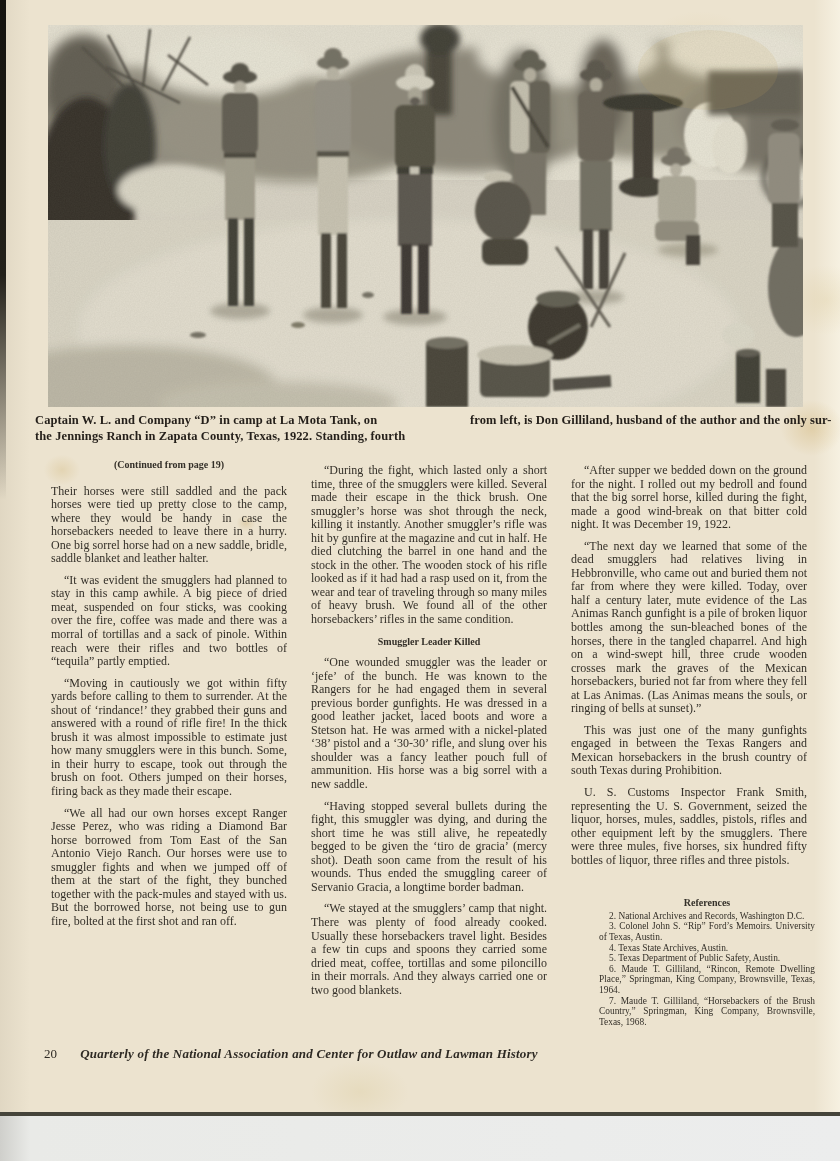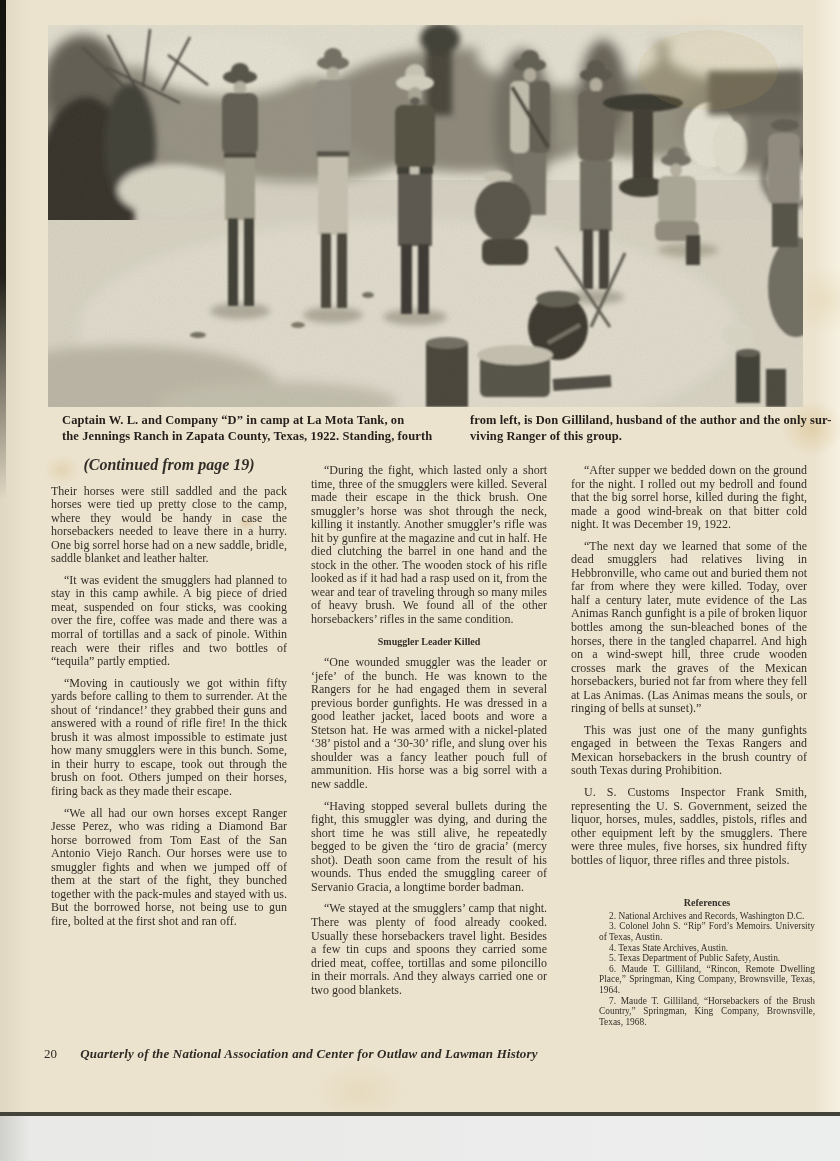--- a/index.html
+++ b/index.html
@@ -25,21 +25,21 @@
   .photo{position:absolute;left:48px;top:25px;width:755px;height:382px;background:#d7d3c6;overflow:hidden;}
 
   .caption{position:absolute;top:413px;left:0;width:840px;color:#241f1a;}
   .cap-col{position:absolute;top:0;font-weight:700;font-size:12.5px;line-height:15.5px;letter-spacing:0.1px;}
   .cap-line{white-space:nowrap;}
 
   .col{position:absolute;top:456px;width:252px;height:600px;overflow:hidden;
        font-size:12px;line-height:13.55px;color:#332f28;text-align:justify;}
   .col p{margin:8px;}
   .col p.ind{text-indent:13px;}
-  .note{font-weight:700;text-align:center;margin:2px 0 13px 0;font-size:16px;font-style:italic;}
+  .note{font-weight:700;text-align:center;margin:2px 0 13px 0;font-size:10px;}
   .subhead{font-weight:700;text-align:center;font-size:10px;margin:1px 0 1px 0;}
   .refs{margin-top:29px;margin-left:36px;}
   .refs-head{font-weight:700;text-align:center;font-size:10px;margin-bottom:1px;}
   .refs p{font-size:9.4px;line-height:10.6px;text-indent:10px;margin:0;text-align:justify;}
 
   .footer{position:absolute;left:44px;top:1046px;width:600px;color:#2e2a24;font-size:13px;}
   .footer .pnum{font-style:normal;margin-right:20px;}
   .footer .jtitle{font-style:italic;font-weight:600;letter-spacing:0.2px;}
 </style>
 </head>
@@ -235,27 +235,26 @@
           <ellipse cx="150" cy="310" rx="8" ry="3" fill="#6b675c"></ellipse>
         </g>
 
         <ellipse cx="660" cy="45" rx="70" ry="40" fill="rgba(200,170,90,0.14)"></ellipse>
         <rect x="0" y="0" width="755" height="382" fill="#e8ddbd" opacity="0.08"></rect>
         <rect x="0" y="0" width="755" height="382" filter="url(#grain)" opacity="0.45"></rect>
       </svg>
     </div>
 
     <div class="caption">
-      <div class="cap-col" style="left:62px;width:410px">
+      <div class="cap-col" style="left:35px;width:410px">
         <div class="cap-line">Captain W. L. and Company “D” in camp at La Mota Tank, on</div>
         <div class="cap-line">the Jennings Ranch in Zapata County, Texas, 1922. Standing, fourth</div>
       </div>
       <div class="cap-col" style="left:470px;width:348px">
         <div class="cap-line">from left, is Don Gilliland, husband of the author and the only sur-</div>
-        <div class="cap-line">viving Ranger of this group.</div>
       </div>
     </div>
 
     <div class="col" style="left:43px">
       <div class="note">(Continued from page 19)</div>
       <p>Their horses were still saddled and the pack horses were tied up pretty close to the camp, where they would be handy in case the horsebackers needed to leave there in a hurry. One big sorrel horse had on a new saddle, bridle, saddle blanket and leather halter.</p>
       <p class="ind">“It was evident the smugglers had planned to stay in this camp awhile. A big piece of dried meat, suspended on four sticks, was cooking over the fire, coffee was made and there was a morral of tortillas and a sack of pinole. Within reach were their rifles and two bottles of “tequila” partly emptied.</p>
       <p class="ind">“Moving in cautiously we got within fifty yards before calling to them to surrender. At the shout of ‘rindance!’ they grabbed their guns and answered with a round of rifle fire! In the thick brush it was almost impossible to estimate just how many smugglers were in this bunch. Some, in their hurry to escape, took out through the brush on foot. Others jumped on their horses, firing back as they made their escape.</p>
       <p class="ind">“We all had our own horses except Ranger Jesse Perez, who was riding a Diamond Bar horse borrowed from Tom East of the San Antonio Viejo Ranch. Our horses were use to smuggler fights and when we jumped off of them at the start of the fight, they bunched together with the pack-mules and stayed with us. But the borrowed horse, not being use to gun fire, bolted at the first shot and ran off.</p>
     </div>

